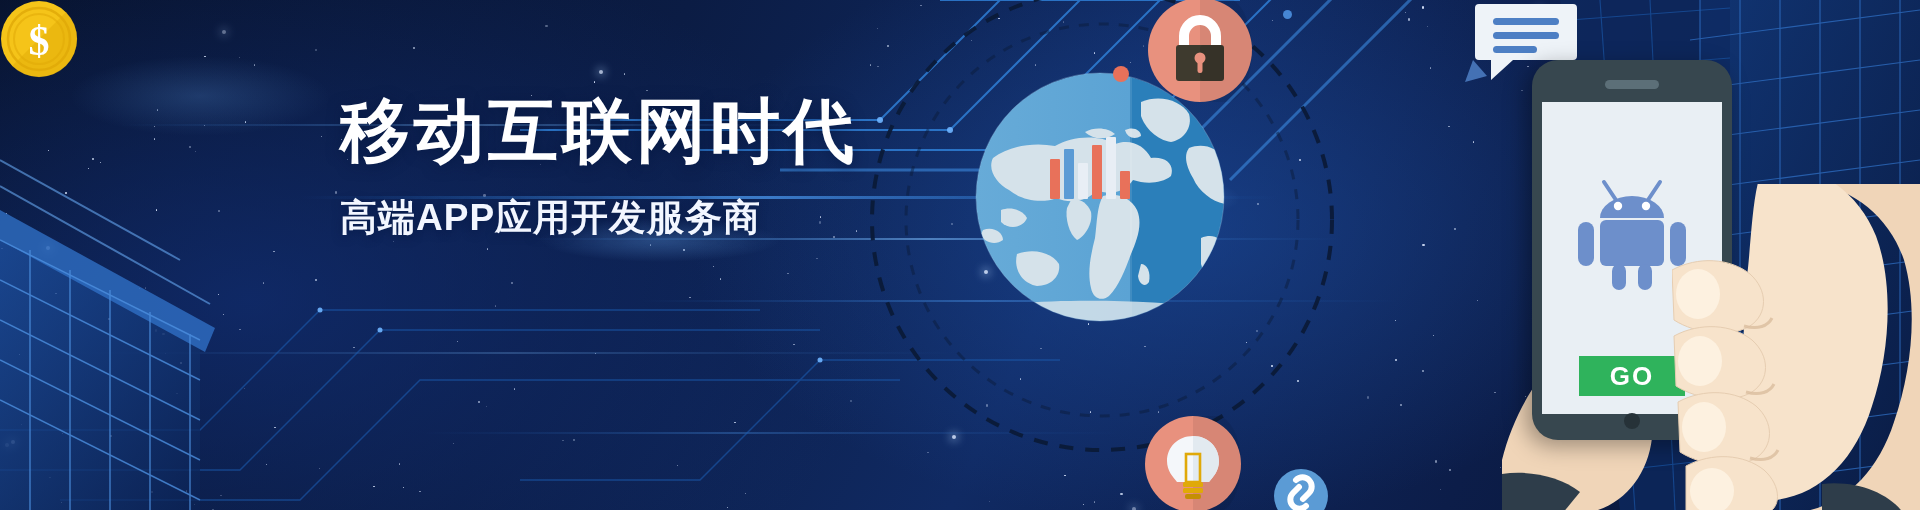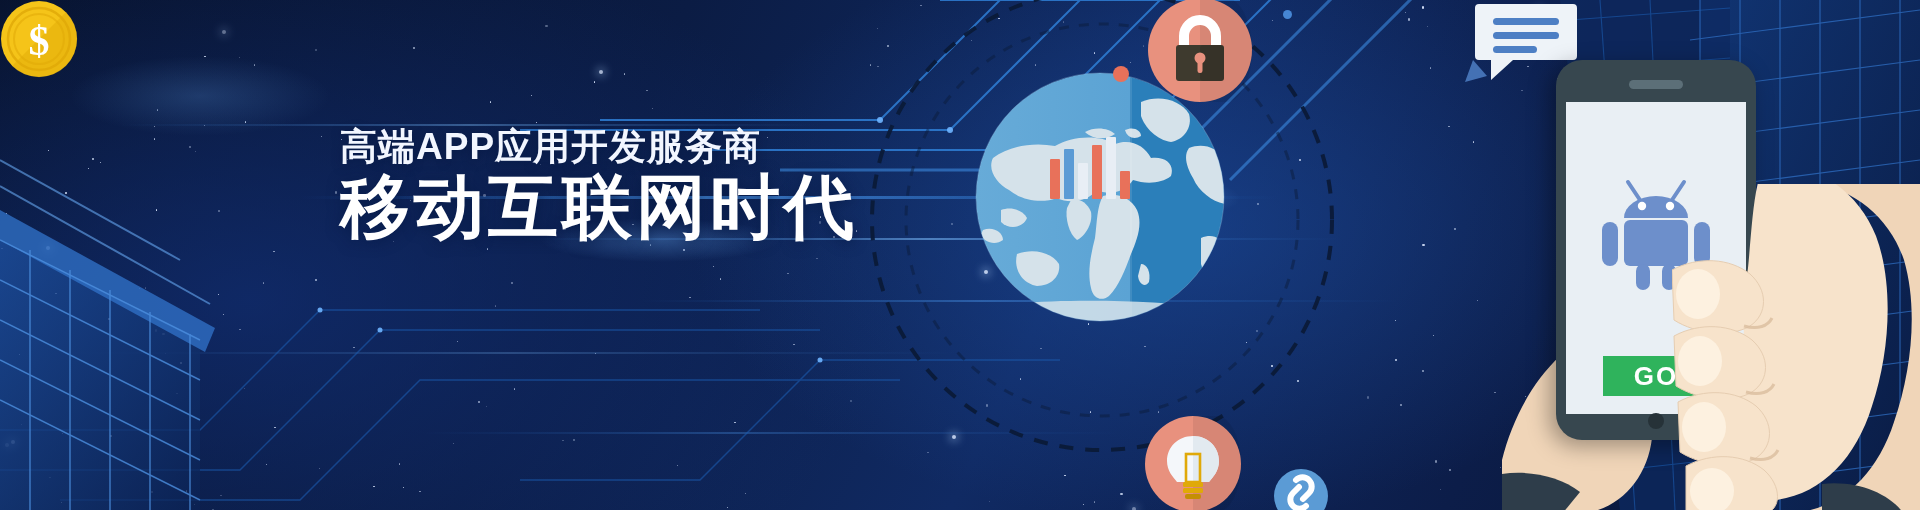--- a/index.html
+++ b/index.html
@@ -65,21 +65,20 @@
 
   
   #chat-icon { position:absolute; left:1465px; top:2px; width:112px; height:86px; }
 
   
   #phone-group { position:absolute; left:1502px; top:44px; width:420px; height:466px; }
   #phone-body {
     position:absolute; left:30px; top:16px; width:200px; height:380px;
     background:#37474f; border-radius:26px;
     box-shadow:-6px 6px 22px rgba(0,0,0,.35);
-    margin-left:24px;
   }
   #phone-speaker { position:absolute; left:50%; top:20px; transform:translateX(-50%);
                    width:54px; height:9px; border-radius:5px; background:#5c6f78; }
   #phone-screen { position:absolute; left:10px; top:42px; width:180px; height:312px;
                   background:#e9eff4; }
   #android { position:absolute; left:50%; top:74px; transform:translateX(-50%);
              width:112px; height:116px; }
   #go-btn {
     position:absolute; left:50%; transform:translateX(-50%);
     bottom:18px; width:106px; height:40px;
@@ -419,22 +418,22 @@
       <line x1="250" y1="0" x2="275" y2="510"></line>
     </g>
   </svg>
 
   <svg class="orbit" viewBox="0 0 500 500">
     <circle cx="250" cy="250" r="230" fill="none" stroke="#0b1a38" stroke-width="4" stroke-dasharray="14 12" opacity=".95"></circle>
     <circle cx="250" cy="250" r="196" fill="none" stroke="#0b1a38" stroke-width="3" stroke-dasharray="10 10" opacity=".45"></circle>
   </svg>
 
   <div id="copy">
+    <div id="headline">移动互联网时代</div>
     <div id="subhead">高端APP应用开发服务商</div>
-    <div id="headline">移动互联网时代</div>
   </div>
 
   <div class="globe-wrap">
     <svg viewBox="0 0 250 250" width="250" height="250">
       <defs>
         <clipPath id="gclip">
             <circle cx="125" cy="125" r="124"></circle>
           </clipPath>
         <linearGradient id="oc" x1="0" y1="0" x2="1" y2="0">
           <stop offset="0" stop-color="#67abd8"></stop>

